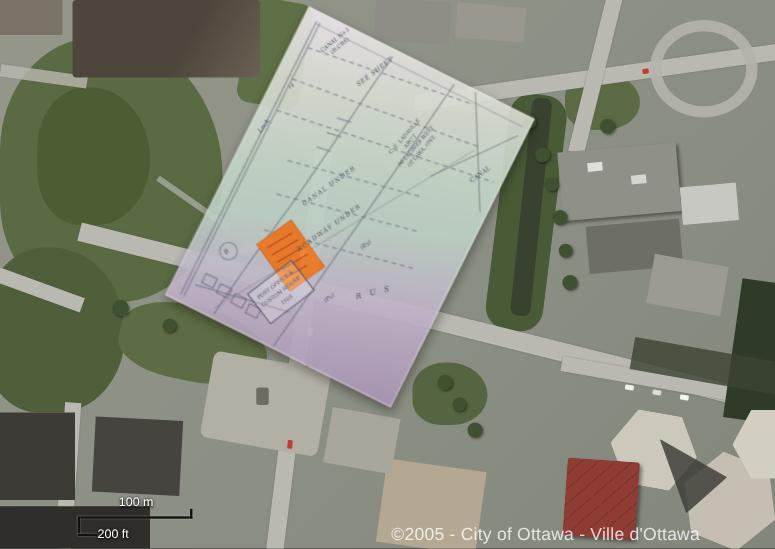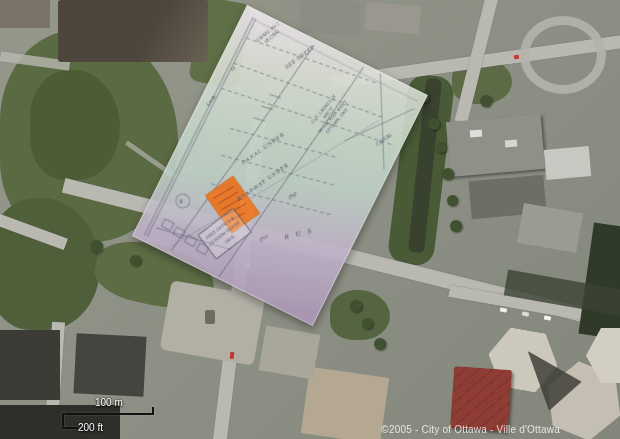--- a/index.html
+++ b/index.html
@@ -12,21 +12,21 @@
   .road{background:#b9b9b1;box-shadow:0 0 1px rgba(60,60,55,.5);}
   .car{border-radius:1px;}
   .overlay-plan{left:247px;top:5px;width:202px;height:258px;
       transform:rotate(26.5deg);transform-origin:0 0;
       background:linear-gradient(160deg,#efe7ed 0%,#d8ddd2 22%,#c3d5c7 42%,#bed0c4 55%,#c0b3c9 74%,#a893b2 100%);
       opacity:.9;box-shadow:2px 3px 8px rgba(0,0,0,.4), inset 0 0 0 1px rgba(255,255,255,.4);}
   .overlay-plan svg{left:0;top:0;}
   .plan-text{font-family:"DejaVu Serif",serif;font-style:italic;fill:#3f4660;}
   .scale-label{color:#fff;font-size:10px;text-shadow:0 0 2px #000,0 1px 2px #000;}
   .scale-line{background:#111;box-shadow:0 0 1px rgba(255,255,255,.6);}
-  .copyright{right:60px;bottom:4px;color:rgba(255,255,255,.78);font-size:10px;letter-spacing:.2px;}
+  .copyright{right:60px;bottom:4px;color:rgba(255,255,255,.78);font-size:14px;letter-spacing:.2px;}
 </style>
 </head>
 <body>
 
 <div id="stage">
 
   <div class="blob" style="left:0;top:30px;width:178px;height:212px;background:#5a6a42;"></div>
   <div class="blob" style="left:-12px;top:198px;width:112px;height:132px;background:#4f5f3a;"></div>
   <div class="blob" style="left:30px;top:70px;width:90px;height:110px;background:#46592f;opacity:.7;"></div>
   <div style="left:195px;top:0;width:50px;height:85px;background:#5f6f46;transform:rotate(10deg);border-radius:10px;"></div>

